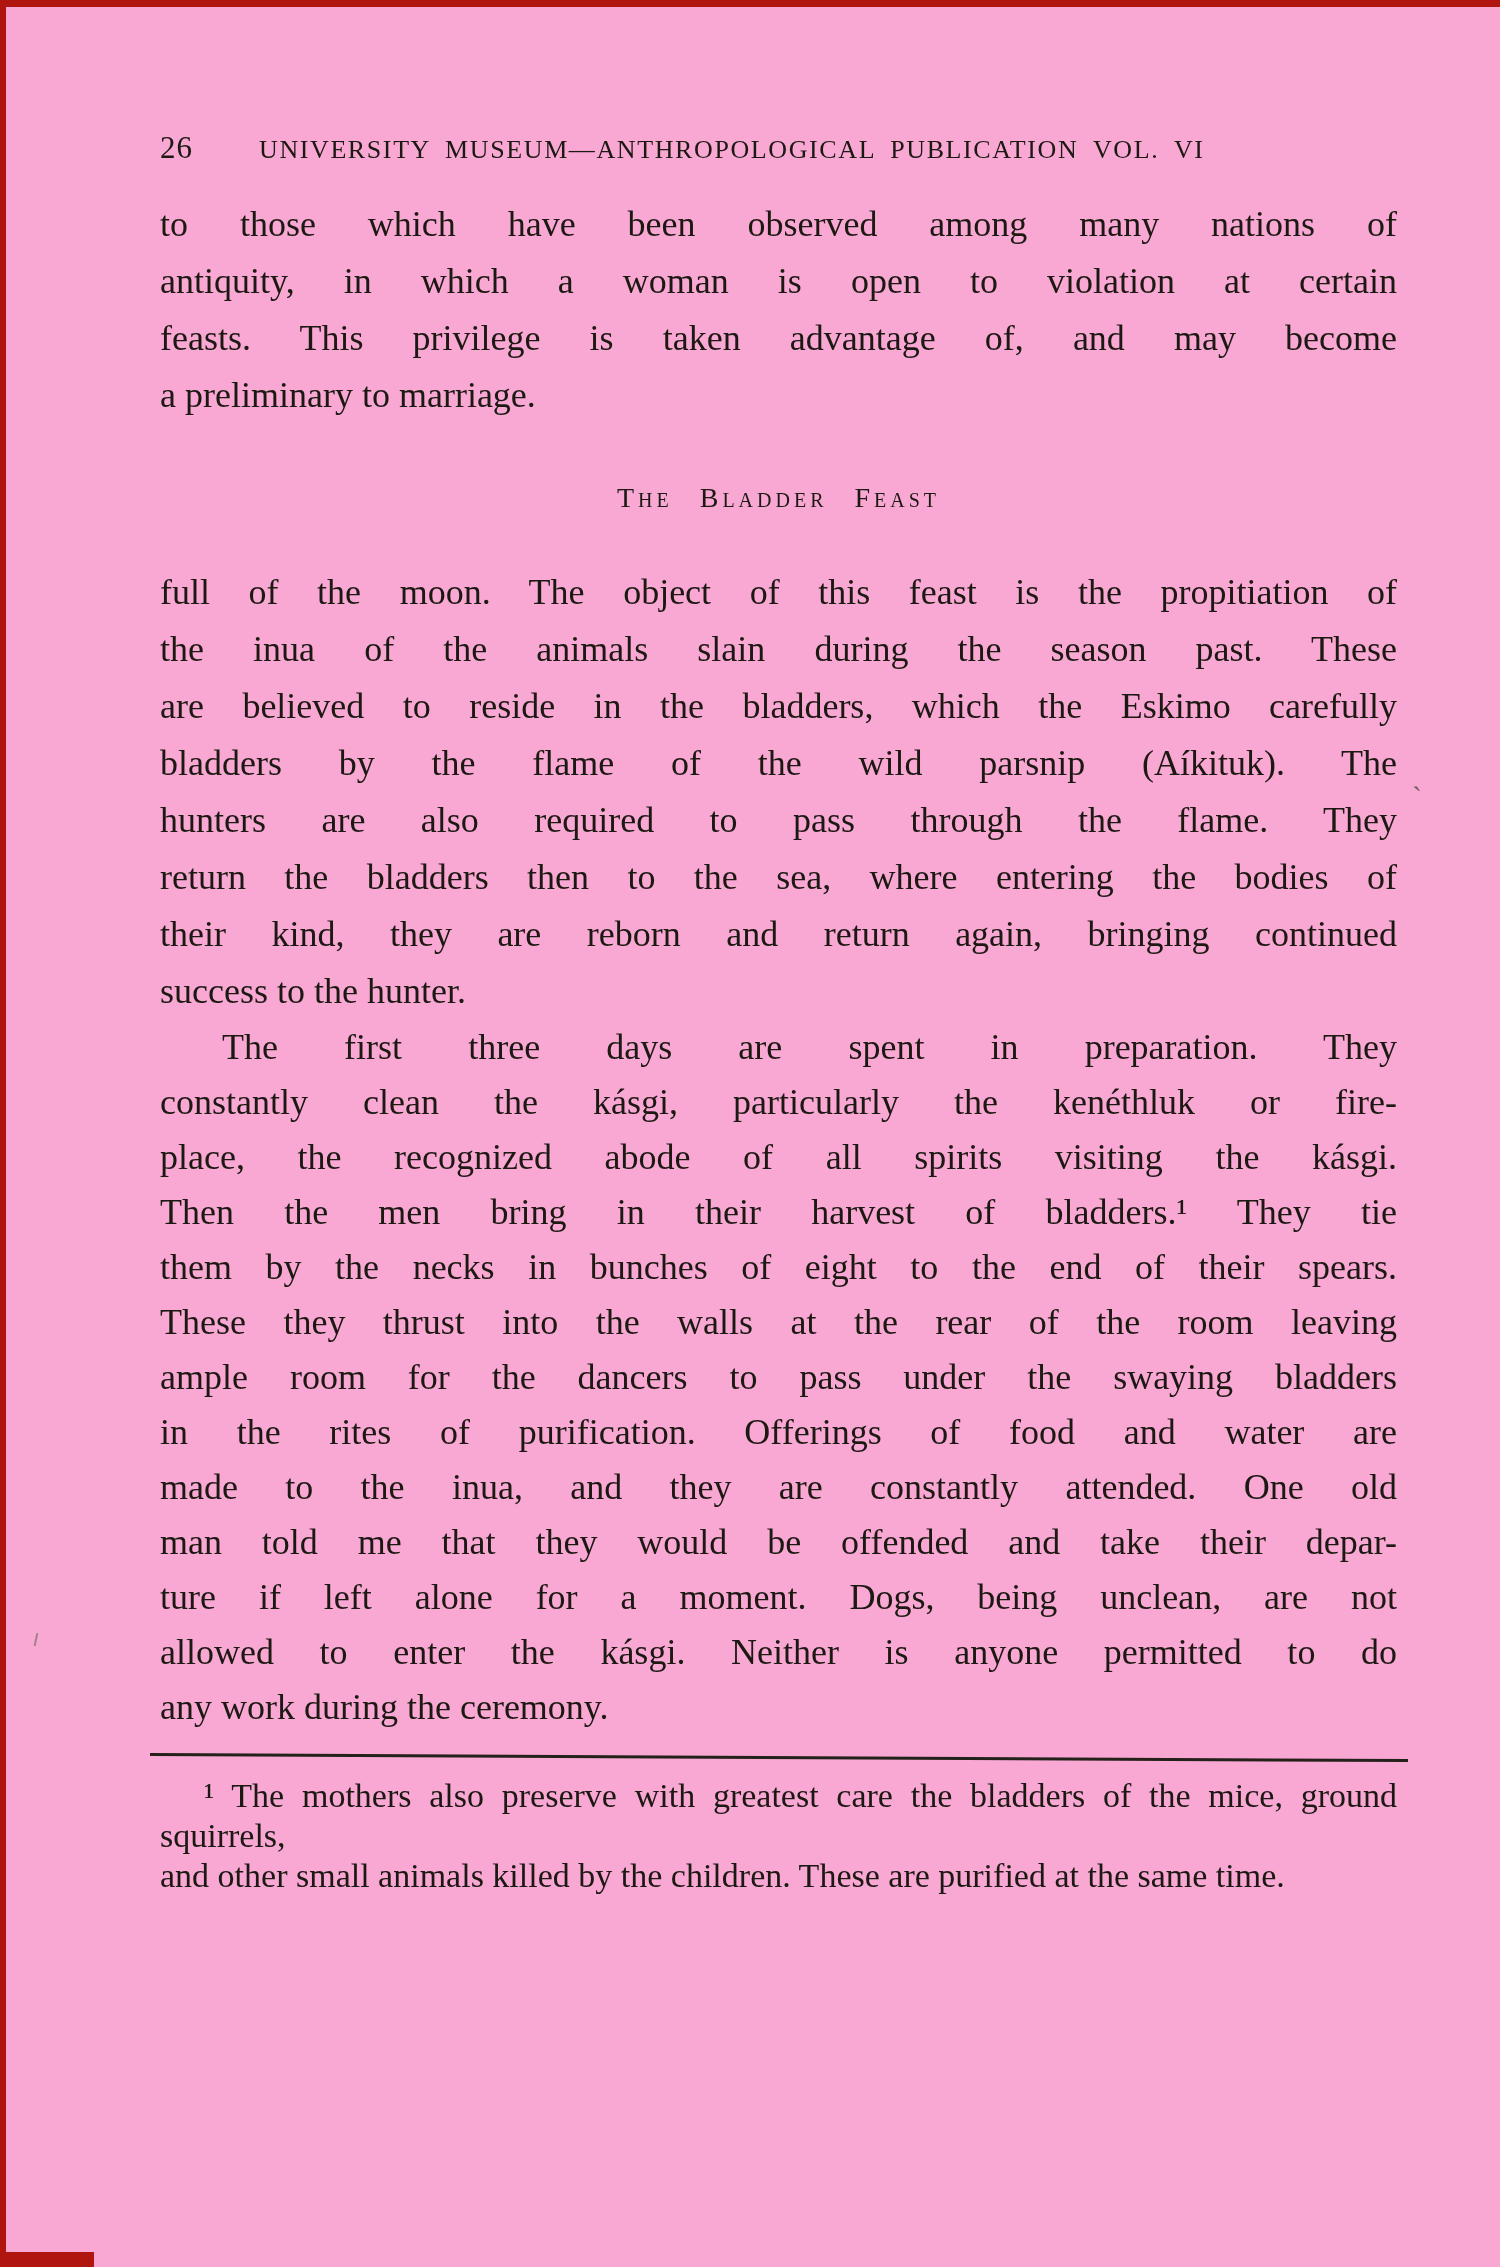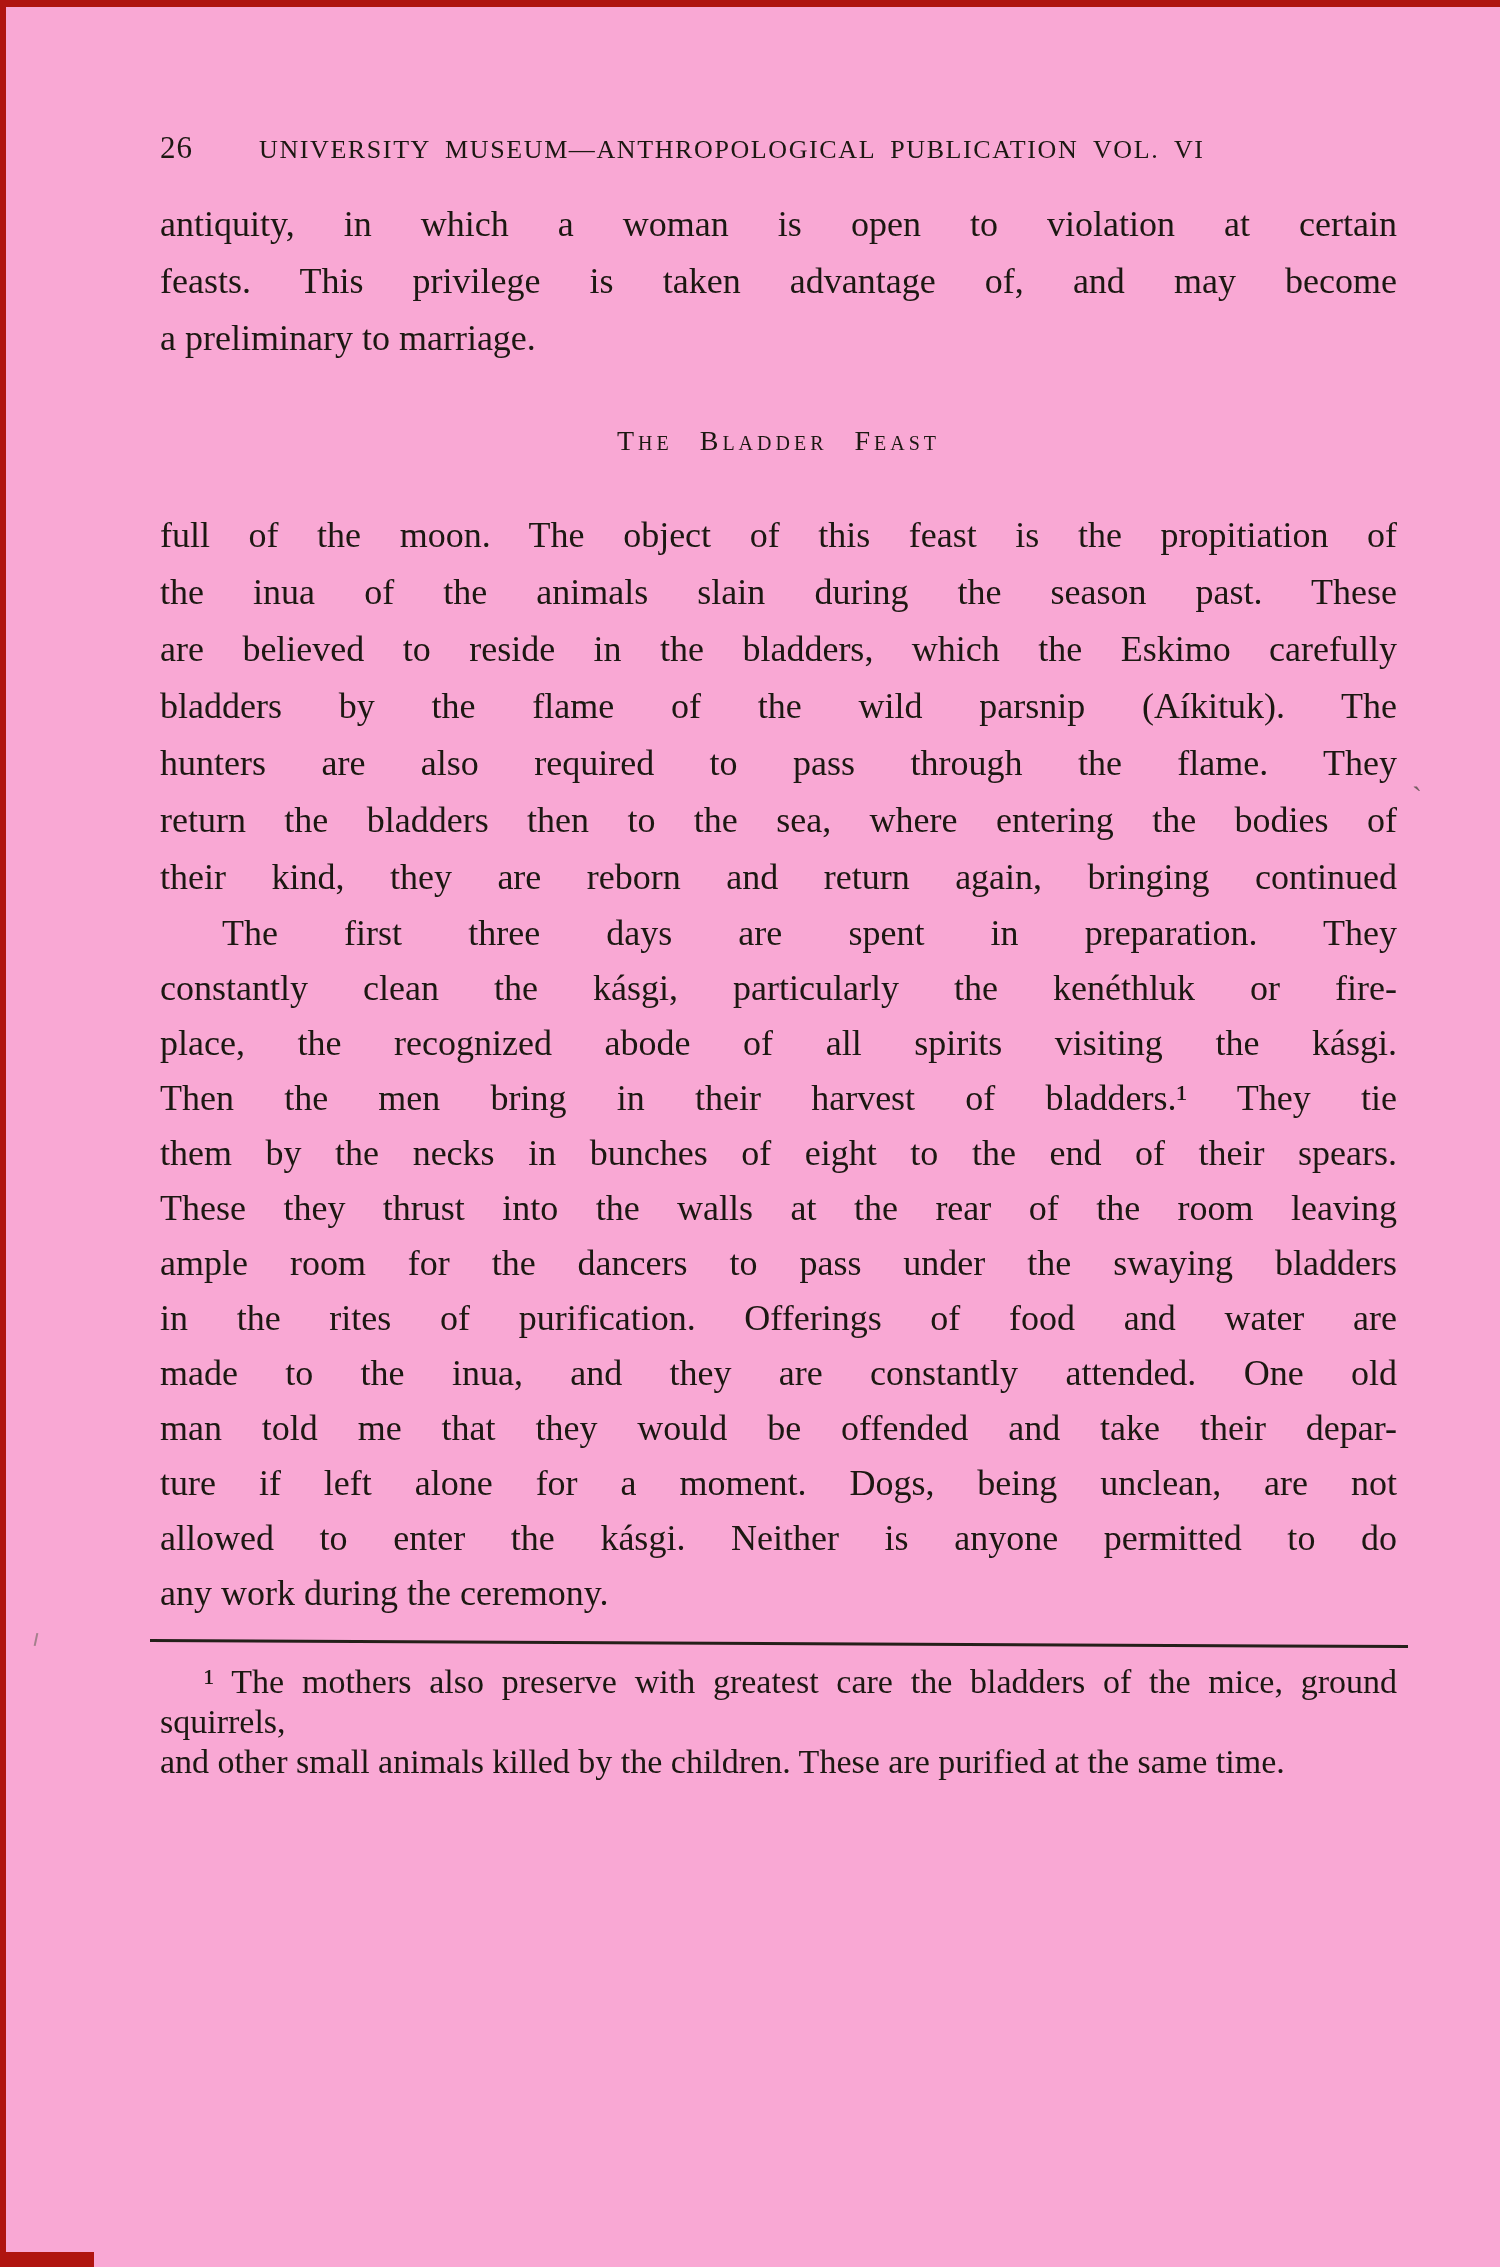--- a/index.html
+++ b/index.html
@@ -106,35 +106,37 @@
   <div class="edge-left"></div>
   <div class="edge-corner"></div>
 
   <div class="running-header">
     <span class="page-number">26</span>
     <span class="running-title">UNIVERSITY MUSEUM—ANTHROPOLOGICAL PUBLICATION VOL. VI</span>
   </div>
 
   <div class="text-block">
     <div class="paragraph" data-paragraph="0">
+        <div class="line">to those which have been observed among many nations of</div>
         <div class="line">antiquity, in which a woman is open to violation at certain</div>
         <div class="line">feasts. This privilege is taken advantage of, and may become</div>
         <div class="line last">a preliminary to marriage.</div>
       </div>
 
     <div class="section-heading">The Bladder Feast</div>
 
     <div class="paragraph" data-paragraph="1">
         <div class="line">full of the moon. The object of this feast is the propitiation of</div>
         <div class="line">the inua of the animals slain during the season past. These</div>
         <div class="line">are believed to reside in the bladders, which the Eskimo carefully</div>
         <div class="line">bladders by the flame of the wild parsnip (Aíkituk). The</div>
         <div class="line">hunters are also required to pass through the flame. They</div>
         <div class="line">return the bladders then to the sea, where entering the bodies of</div>
         <div class="line">their kind, they are reborn and return again, bringing continued</div>
+        <div class="line last">success to the hunter.</div>
       </div>
     <div class="paragraph" data-paragraph="2">
         <div class="line first">The first three days are spent in preparation. They</div>
         <div class="line">constantly clean the kásgi, particularly the kenéthluk or fire-</div>
         <div class="line">place, the recognized abode of all spirits visiting the kásgi.</div>
         <div class="line">Then the men bring in their harvest of bladders.¹ They tie</div>
         <div class="line">them by the necks in bunches of eight to the end of their spears.</div>
         <div class="line">These they thrust into the walls at the rear of the room leaving</div>
         <div class="line">ample room for the dancers to pass under the swaying bladders</div>
         <div class="line">in the rites of purification. Offerings of food and water are</div>

